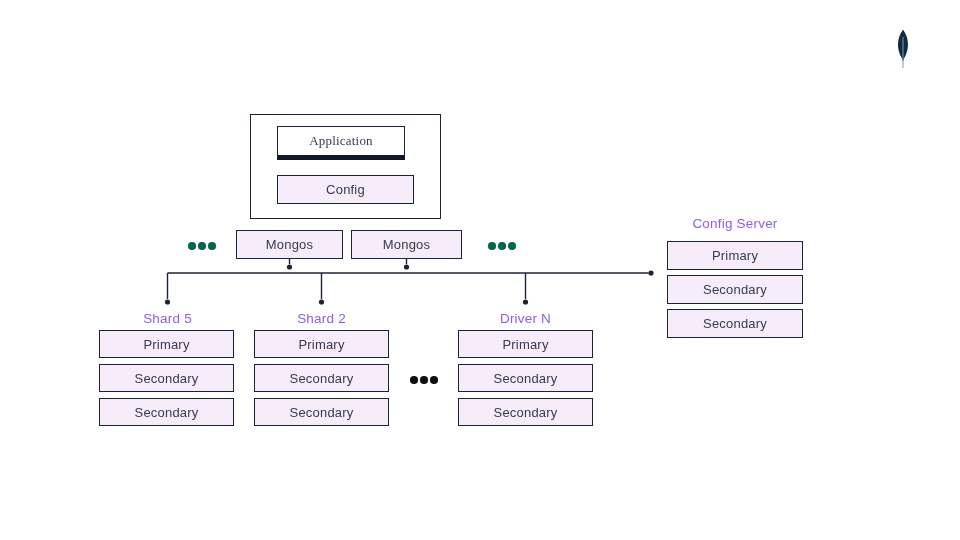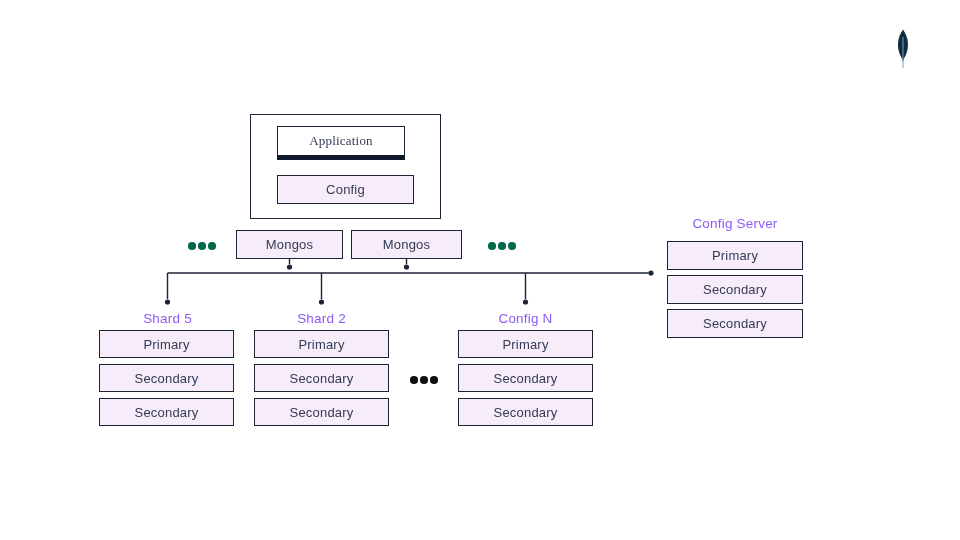--- a/index.html
+++ b/index.html
@@ -108,21 +108,21 @@
   <div class="node" style="left:254px; top:398px; width:135px; height:28px;">
     <span>Secondary</span>
   </div>
 
   <div class="trio black" style="left:410px; top:376px;">
     <span class="dot"></span>
       <span class="dot"></span>
       <span class="dot"></span>
   </div>
 
-  <div class="lbl" style="left:475px; top:311px; width:101px;">Config N</div>
+  <div class="lbl" style="left:475px; top:311px; width:101px;">Driver N</div>
   <div class="node" style="left:458px; top:330px; width:135px; height:28px;">
     <span>Primary</span>
   </div>
   <div class="node" style="left:458px; top:364px; width:135px; height:28px;">
     <span>Secondary</span>
   </div>
   <div class="node" style="left:458px; top:398px; width:135px; height:28px;">
     <span>Secondary</span>
   </div>
 

